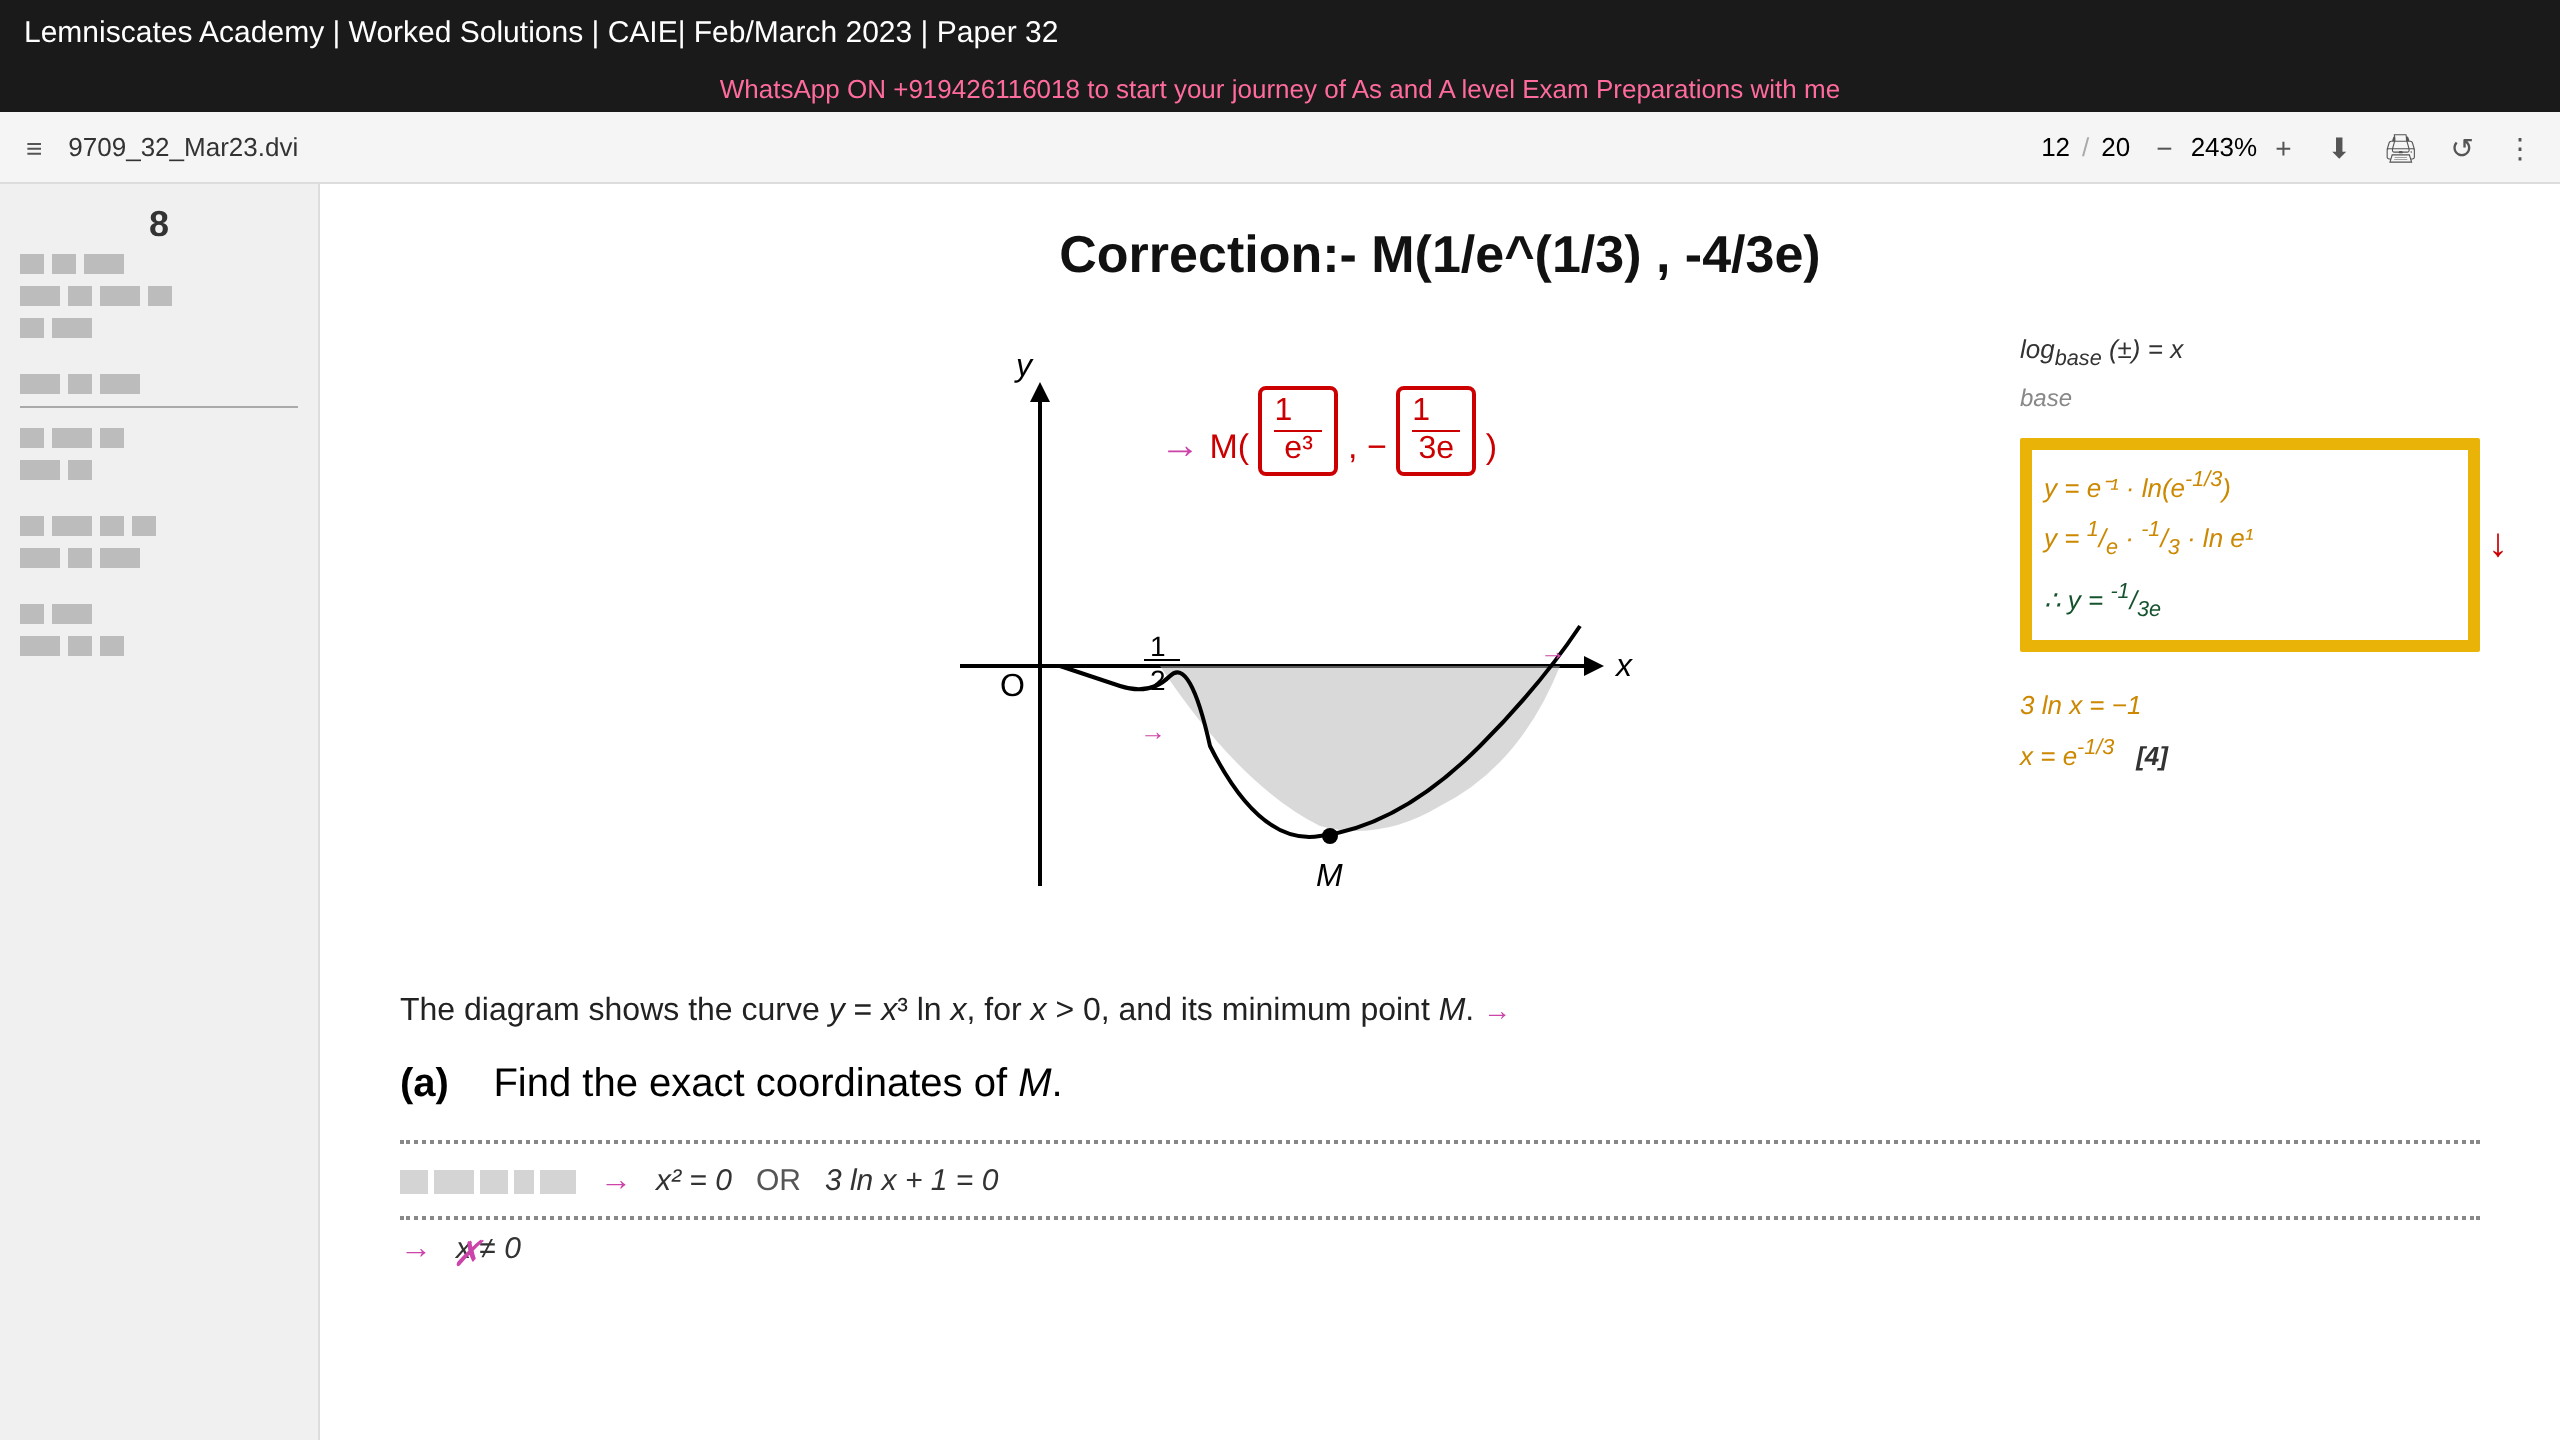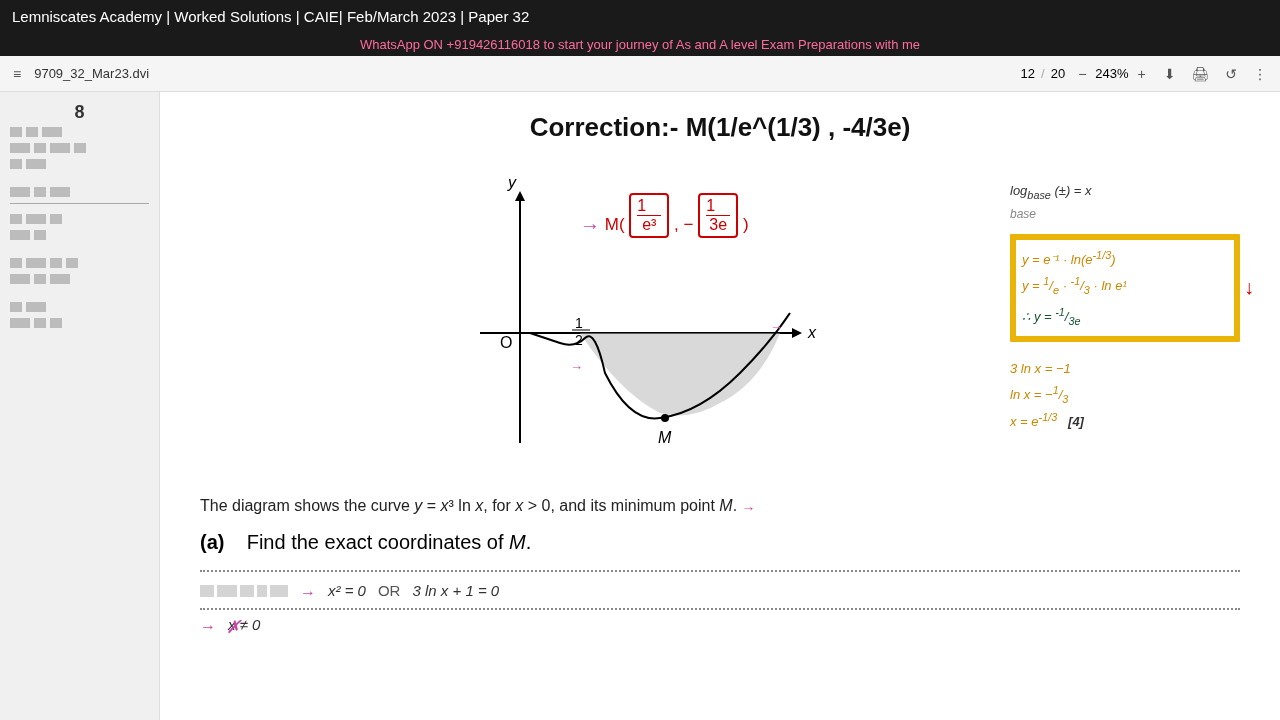--- a/index.html
+++ b/index.html
@@ -294,35 +294,34 @@
 
         <path d="M 180,160 Q 220,220 260,240 Q 290,248 320,230 Q 360,210 380,160 Z" class="shaded"></path>
 
         <path d="M 130,160 Q 145,165 160,170 Q 175,175 185,165 Q 195,155 205,200 Q 230,250 260,245 Q 300,240 340,200 Q 370,170 390,140" fill="none" stroke="black" stroke-width="2"></path>
 
         <circle cx="265" cy="245" r="4" fill="black"></circle>
 
         <text x="258" y="270" font-size="16" font-style="italic">M</text>
       </svg>
 
-      <div style="position:absolute; right:0px; top:17px; width:230px; font-size:13px; color:#cc8800; font-style:italic; line-height:1.7;">
+      <div style="position:absolute; right:0px; top:1px; width:230px; font-size:13px; color:#cc8800; font-style:italic; line-height:1.7;">
         <div style="font-size:13px; color:#333;">
           log<sub>base</sub> (±) = x
         </div>
         <div style="color:#888; font-size:12px;">base</div>
         <div style="margin-top:10px; border:6px solid #eab308; padding:6px; border-radius:1px; position:relative;">
           <div>y = e⁻¹ · ln(e<sup>-1/3</sup>)</div>
           <div>y = <sup>1</sup>/<sub>e</sub> · <sup>-1</sup>/<sub>3</sub> · ln e¹</div>
           <div style="margin-top:4px; color:#14532d;">∴ y = <sup>-1</sup>/<sub>3e</sub></div>
 
           <div style="position:absolute; right:-20px; top:30px; color:#cc0000; font-size:20px;">↓</div>
         </div>
         <div style="margin-top:16px;font-style:italic;">
           <div>3 ln x = −1</div>
-          <div>ln x = −<sup>1</sup>/<sub>3</sub></div>
           <div>x = e<sup>-1/3</sup> &nbsp;&nbsp;<strong style="color:#333;">[4]</strong></div>
         </div>
       </div>
 
       <div style="position:absolute; left:370px; top:195px; color:#cc44aa; font-size:13px;">→</div>
       <div style="position:absolute; left:570px; top:155px; color:#cc44aa; font-size:13px;">→</div>
 
     </div>
 
     <div style="margin-top:10px; font-size:16px; color:#222; line-height:1.6;">

